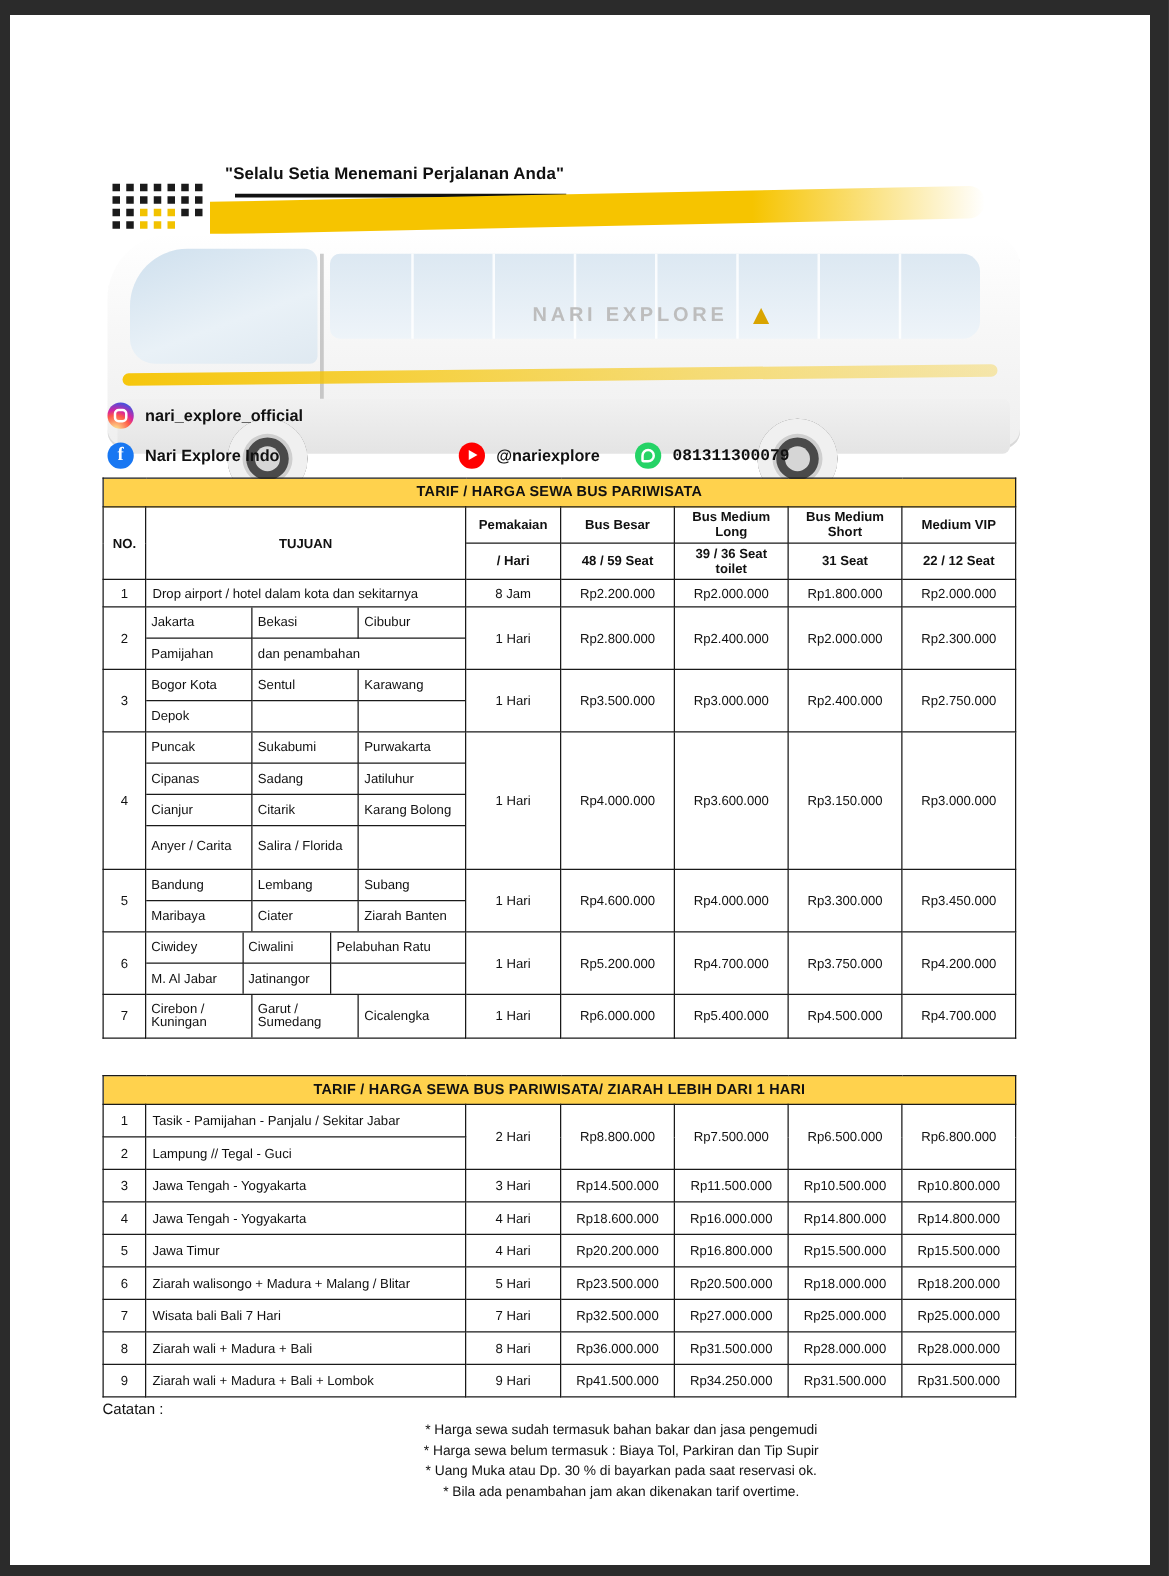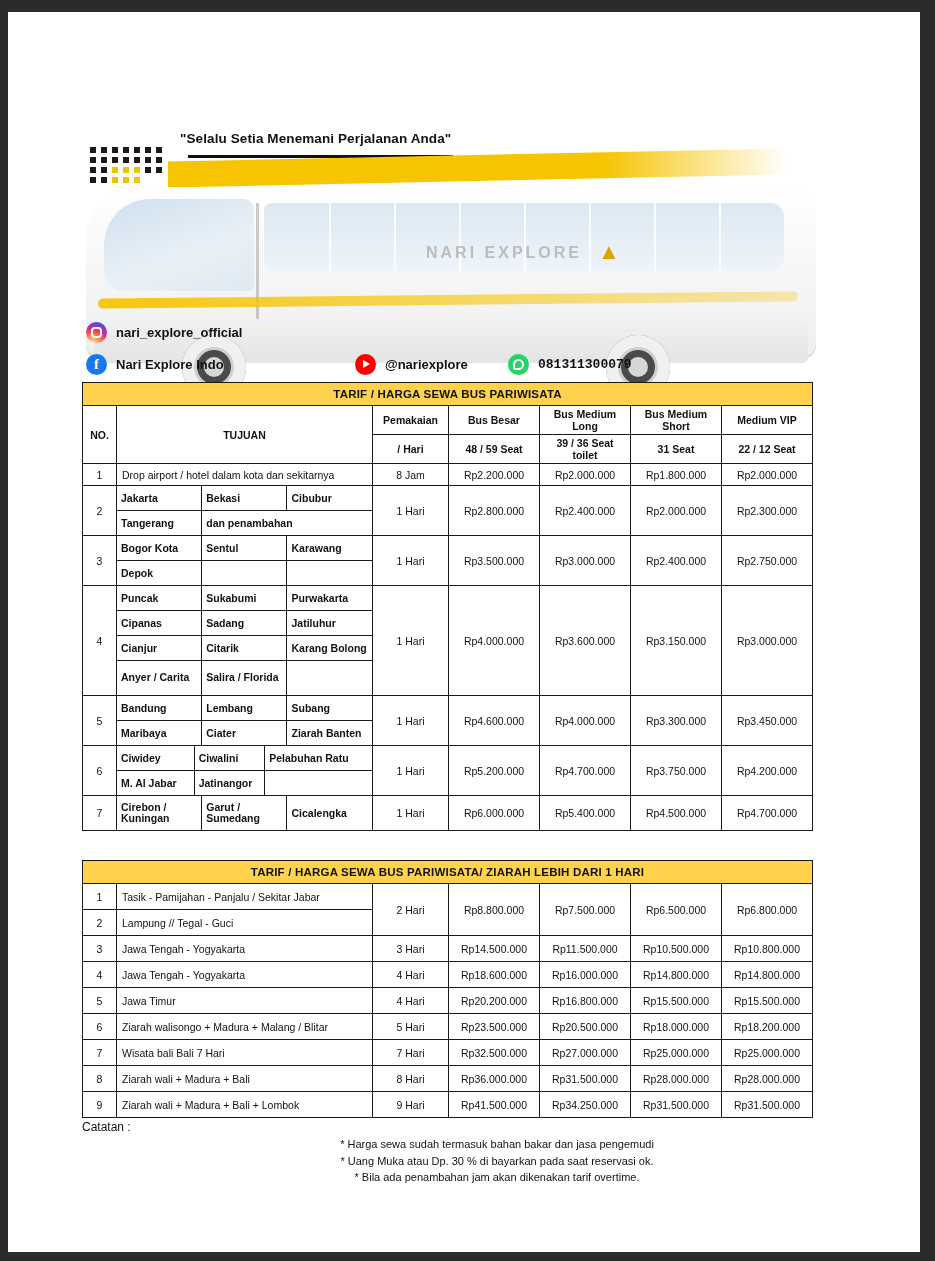--- a/index.html
+++ b/index.html
@@ -190,21 +190,21 @@
   }
   .social-item {
     position: absolute;
     display: flex;
     align-items: center;
     gap: 9px;
     white-space: nowrap;
   }
   .ig { left: 78px; top: 10px; }
   .fb { left: 78px; top: 42px; }
-  .yt { left: 336px; top: 42px; padding-left: 11px; }
+  .yt { left: 348px; top: 42px; padding-left: 11px; }
   .wa { left: 500px; top: 42px; font-family: Liberation Mono, monospace; }
   .ic {
     width: 21px; height: 21px;
     border-radius: 50%;
     display: inline-block;
     position: relative;
     flex: 0 0 auto;
   }
   .ic-ig {
     background: radial-gradient(circle at 30% 107%, #fdf497 0%, #fd5949 45%, #d6249f 60%, #285AEB 90%);
@@ -281,21 +281,21 @@
     padding: 2px 4px;
     height: 20px;
     font-size: 10.5px;
     text-align: left;
     vertical-align: middle;
   }
   .nb-l { border-left: none !important; }
   .nb-r { border-right: none !important; }
   .nb-t { border-top: none !important; }
   .nb-b { border-bottom: none !important; }
-  td.host { padding: 0 !important; border: 1px solid #1a1a1a; font-weight: bold; }
+  td.host { padding: 0 !important; border: 1px solid #1a1a1a; }
 
   
   .notes {
     position: absolute;
     left: 74px;
     top: 1108px;
     width: 800px;
     font-size: 11px;
     color: #111;
   }
@@ -435,21 +435,21 @@
           <td class="num">2</td>
           <td class="host">
             <table class="subtbl">
               <tbody>
                     <tr>
                 <td class="nb-t nb-l" style="width:33.3%">Jakarta</td>
                 <td class="nb-t" style="width:33.3%">Bekasi</td>
                 <td class="nb-t nb-r" style="width:33.4%">Cibubur</td>
               </tr>
               <tr>
-                <td class="nb-b nb-l">Tangerang</td>
+                <td class="nb-b nb-l">Pamijahan</td>
                 <td class="nb-b nb-r" colspan="2">dan penambahan</td>
               </tr>
             </tbody>
                 </table>
           </td>
           <td class="c">1 Hari</td>
           <td class="money">Rp2.800.000</td>
           <td class="money">Rp2.400.000</td>
           <td class="money">Rp2.000.000</td>
           <td class="money">Rp2.300.000</td>
@@ -682,19 +682,20 @@
           <td class="money">Rp31.500.000</td>
         </tr>
       </tbody>
     </table>
   </div>
 
   <div class="notes">
     <div class="title">Catatan :</div>
     <ul>
       <li>* Harga sewa sudah termasuk bahan bakar dan jasa pengemudi</li>
+      <li>* Harga sewa belum termasuk : Biaya Tol, Parkiran dan Tip Supir</li>
       <li>* Uang Muka atau Dp. 30  % di bayarkan pada saat reservasi ok.</li>
       <li>* Bila ada penambahan jam akan dikenakan tarif overtime.</li>
     </ul>
   </div>
 
 </div>
 </div>
 
 </body></html>

